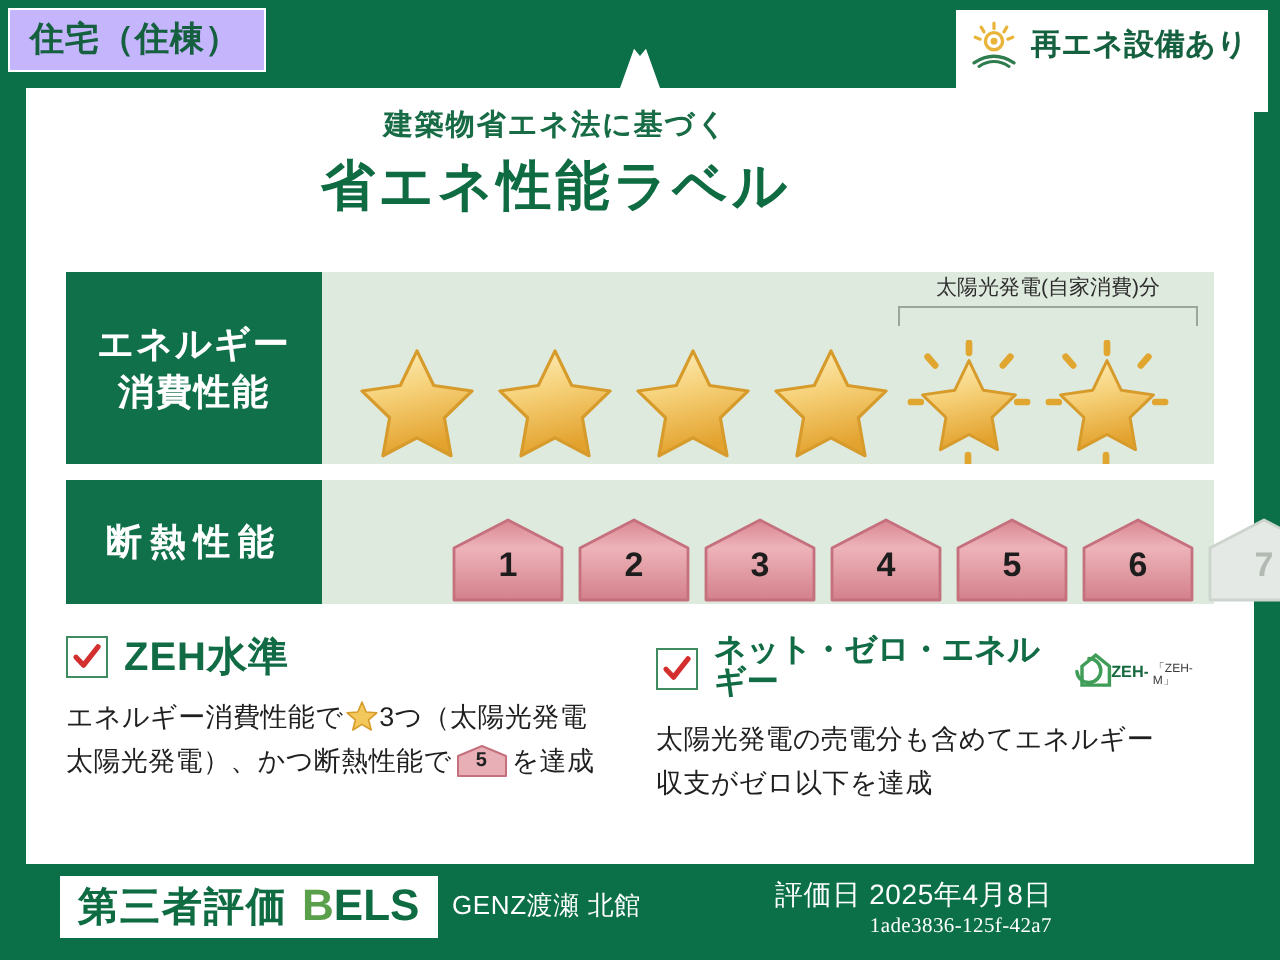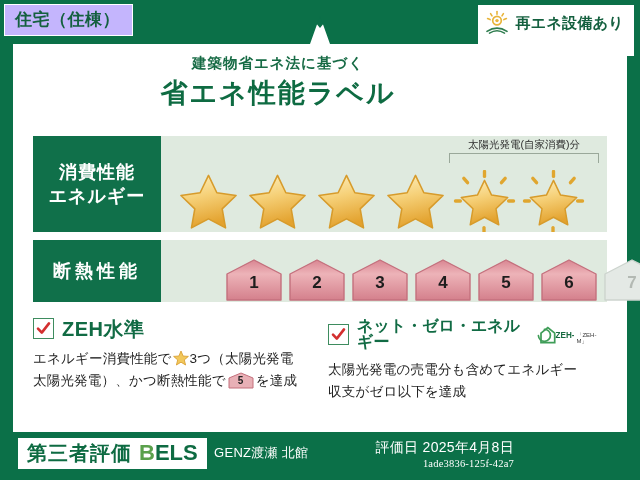--- a/index.html
+++ b/index.html
@@ -108,21 +108,21 @@
   .inline-grade svg{display:block;width:26px;height:17px;}
   .inline-grade span{
     position:absolute;left:0;right:0;top:4px;text-align:center;
     font-size:10px;font-weight:bold;color:#222;line-height:1;
   }
   .zehm-logo{display:inline-flex;align-items:flex-end;gap:2px;vertical-align:-5px;margin-left:3px;}
   .zehm-logo svg{display:block;}
   .zehm-cap{font-size:6px;color:#3b3b3b;line-height:1;letter-spacing:0;padding-bottom:2px;}
 
   
-  .footer{position:absolute;left:4px;bottom:0;width:524px;height:48px;}
+  .footer{position:absolute;left:16px;bottom:0;width:524px;height:48px;}
   .bels{
     position:absolute;left:14px;top:6px;background:#ffffff;
     padding:4px 9px 5px 9px;display:flex;align-items:baseline;gap:7px;line-height:1;
   }
   .bels .jp{color:#0e6b42;font-size:20px;font-weight:bold;letter-spacing:1px;}
   .bels .en{font-size:22px;font-weight:bold;letter-spacing:0px;color:#0e6b42;}
   .bels .en b:first-child{color:#5aa04b;}
   .bldg{
     position:absolute;left:210px;top:14px;color:#ffffff;font-size:13px;line-height:1;
     letter-spacing:.3px;
@@ -163,22 +163,22 @@
     <span class="txt">再エネ設備あり</span>
   </div>
 
   <div class="headline">
     <div class="sub">建築物省エネ法に基づく</div>
     <div class="main">省エネ性能ラベル</div>
   </div>
 
   <div class="row row-energy">
     <div class="cap">
+      <span>エネルギー</span>
       <span>消費性能</span>
-      <span>エネルギー</span>
     </div>
     <div class="body">
       <div class="stars">
         <div class="star-wrap">
           <svg class="star-svg" viewBox="0 0 64 62">
             <defs>
               <linearGradient id="g1" x1="0" y1="0" x2="0.25" y2="1">
                 <stop offset="0%" stop-color="#fdf0c0"></stop>
                   <stop offset="45%" stop-color="#f6d179"></stop>
                 <stop offset="100%" stop-color="#e3a22e"></stop>

